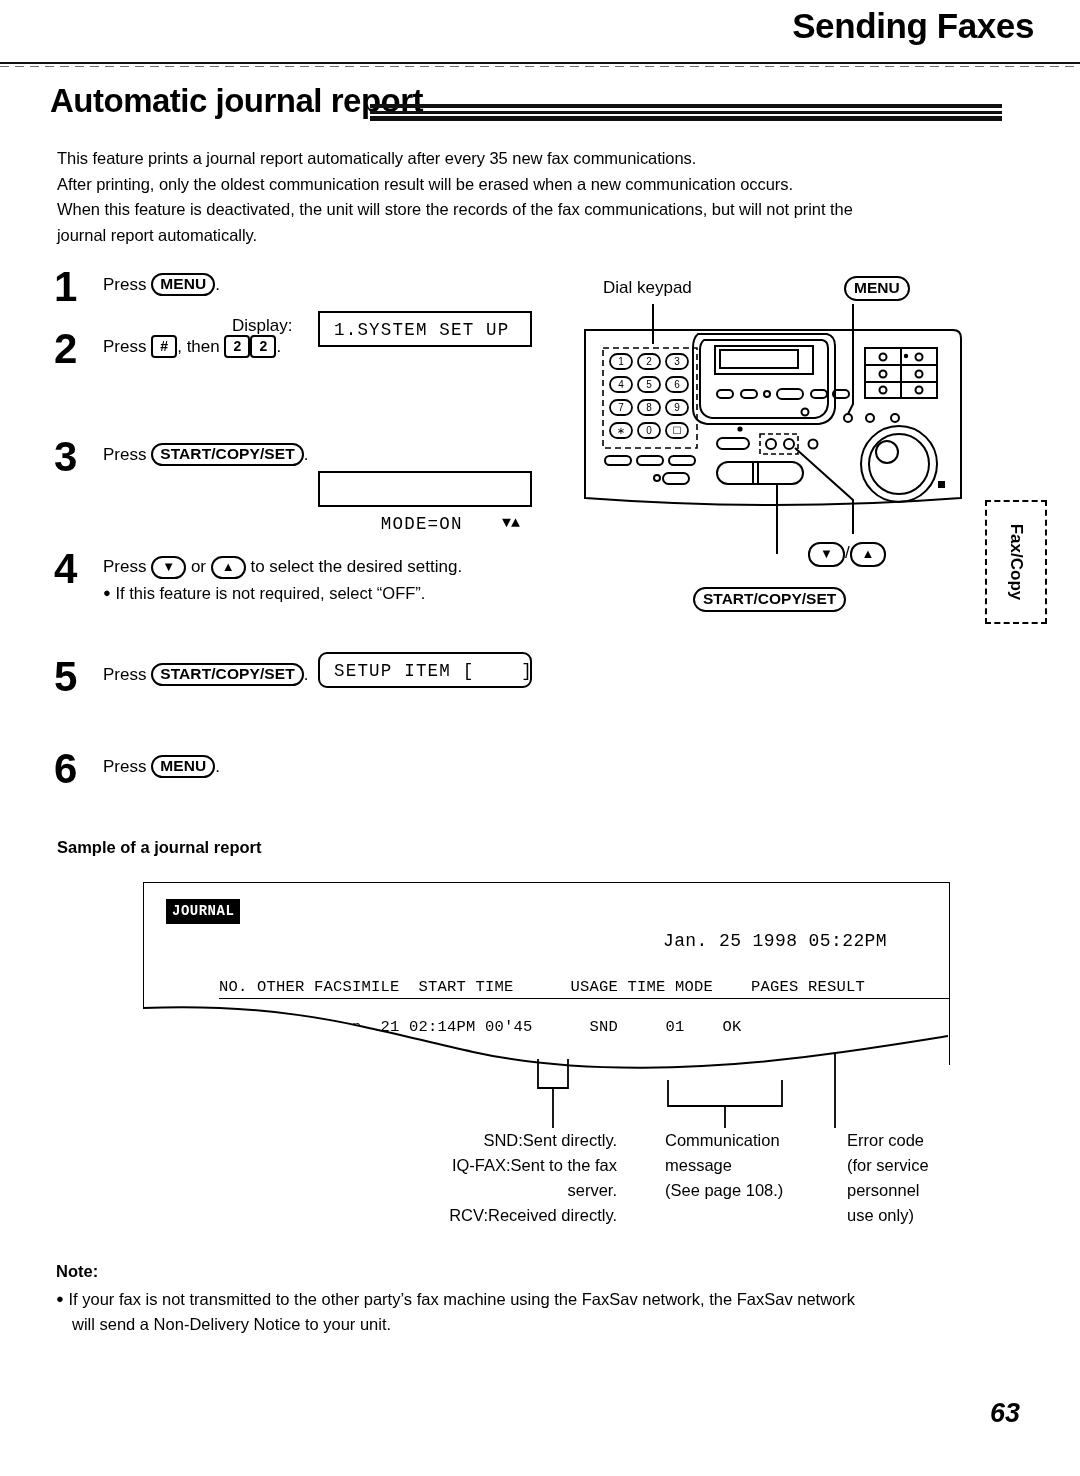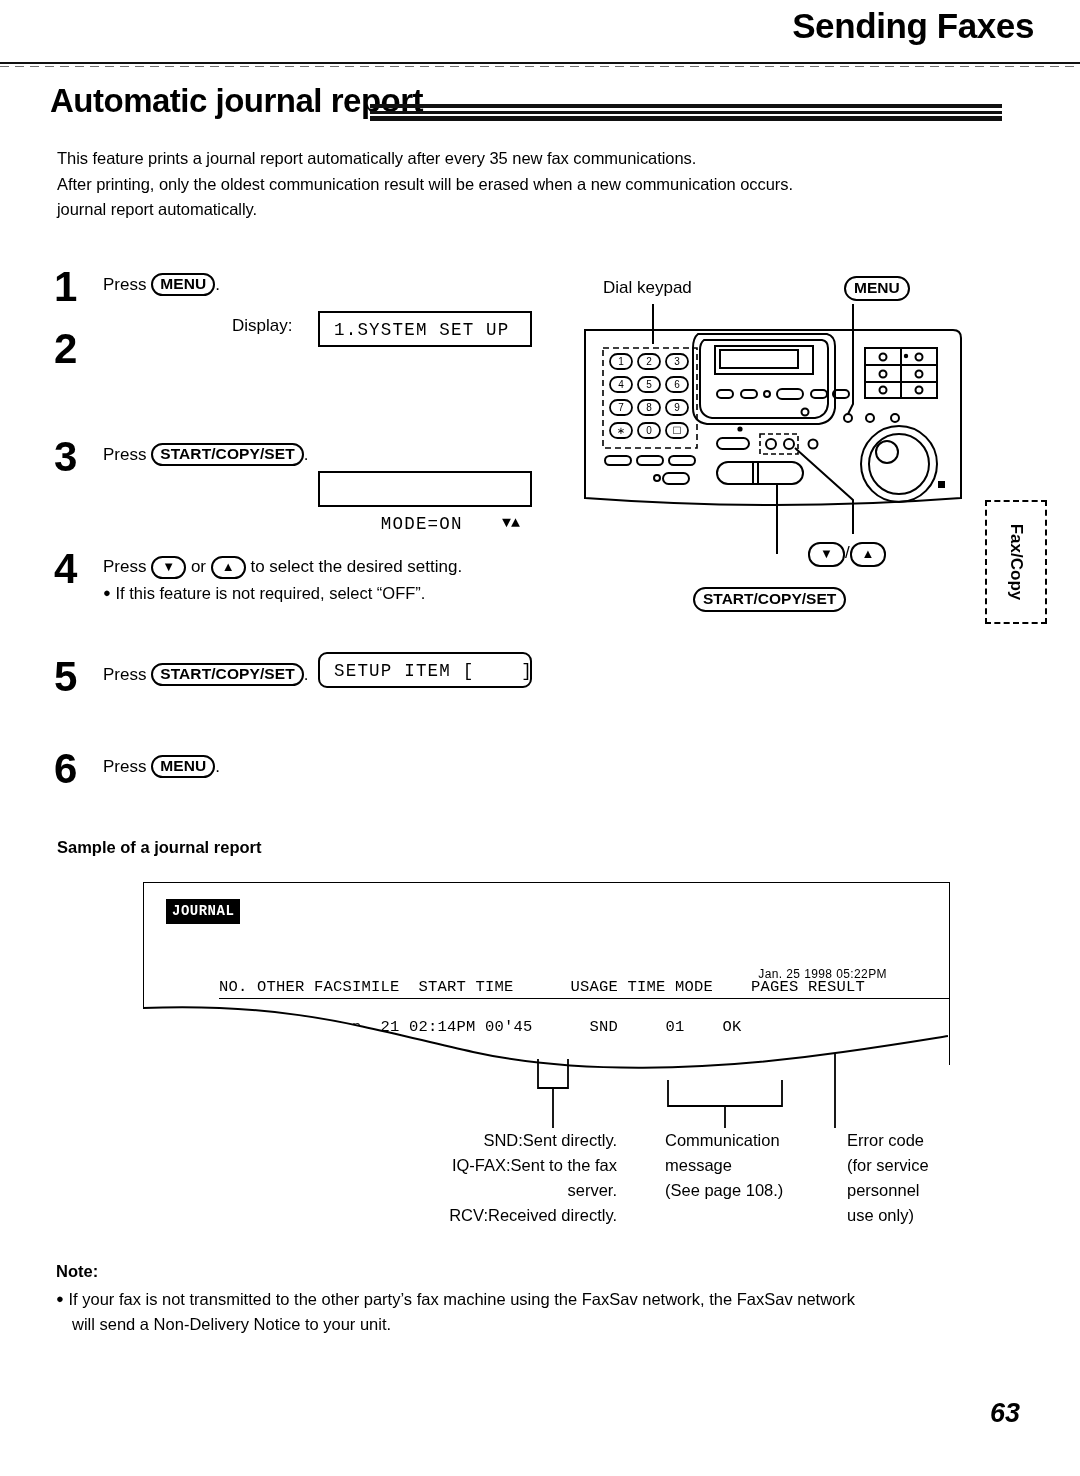--- a/index.html
+++ b/index.html
@@ -114,22 +114,22 @@
     overflow:hidden;
   }
   .jlogo{
     position:absolute;left:22px;top:16px;background:#000;color:#fff;
     font-family:"Liberation Mono","DejaVu Sans Mono",monospace;
     font-weight:bold;font-size:14px;letter-spacing:.5px;
     padding:2px 4px 3px 4px;border:2px solid #000;
   }
   .jdate{
     position:absolute;right:62px;top:48px;
-    font-family:Liberation Sans, sans-serif;
-    font-size:12px;letter-spacing:.4px;white-space:pre;margin-top:36px;
+    font-family:Liberation Mono, monospace;
+    font-size:18px;letter-spacing:.4px;white-space:pre;
   }
   .jtable{
     position:absolute;left:18px;top:76px;
     font-family:"Liberation Mono","DejaVu Sans Mono",monospace;
     font-size:15.5px;letter-spacing:.2px;white-space:pre;line-height:19px;
   }
   .jhead{border-bottom:1.5px solid #000;padding-bottom:1px;display:inline-block;}
   .jrow{display:block;}
   
   .tear{
@@ -163,35 +163,41 @@
   <div class="page-title">Automatic journal report</div>
   <div class="title-bars">
     <i class="tb1"></i>
       <i class="tb2"></i>
       <i class="tb3"></i>
   </div>
 
   <div class="intro">
     <div>This feature prints a journal report automatically after every 35 new fax communications.</div>
     <div>After printing, only the oldest communication result will be erased when a new communication occurs.</div>
+    <div>When this feature is deactivated, the unit will store the records of the fax communications, but will not print the</div>
     <div>journal report automatically.</div>
   </div>
 
   <div class="steps">
 
     <div class="step" style="height:62px">
       <div class="stepnum">1</div>
       <div class="steptext">
         <span>Press</span>
         <span class="key">MENU</span><span>.</span>
       </div>
     </div>
 
     <div class="step" style="height:108px">
       <div class="stepnum">2</div>
+      <div class="steptext">
+        <span>Press</span>
+        <span class="key sq">#</span><span>, then</span>
+        <span class="key sq">2</span><span class="key sq">2</span><span>.</span>
+      </div>
     </div>
 
     <div class="step" style="height:112px">
       <div class="stepnum">3</div>
       <div class="steptext">
         <span>Press</span>
         <span class="key">START/COPY/SET</span><span>.</span>
       </div>
     </div>
 

